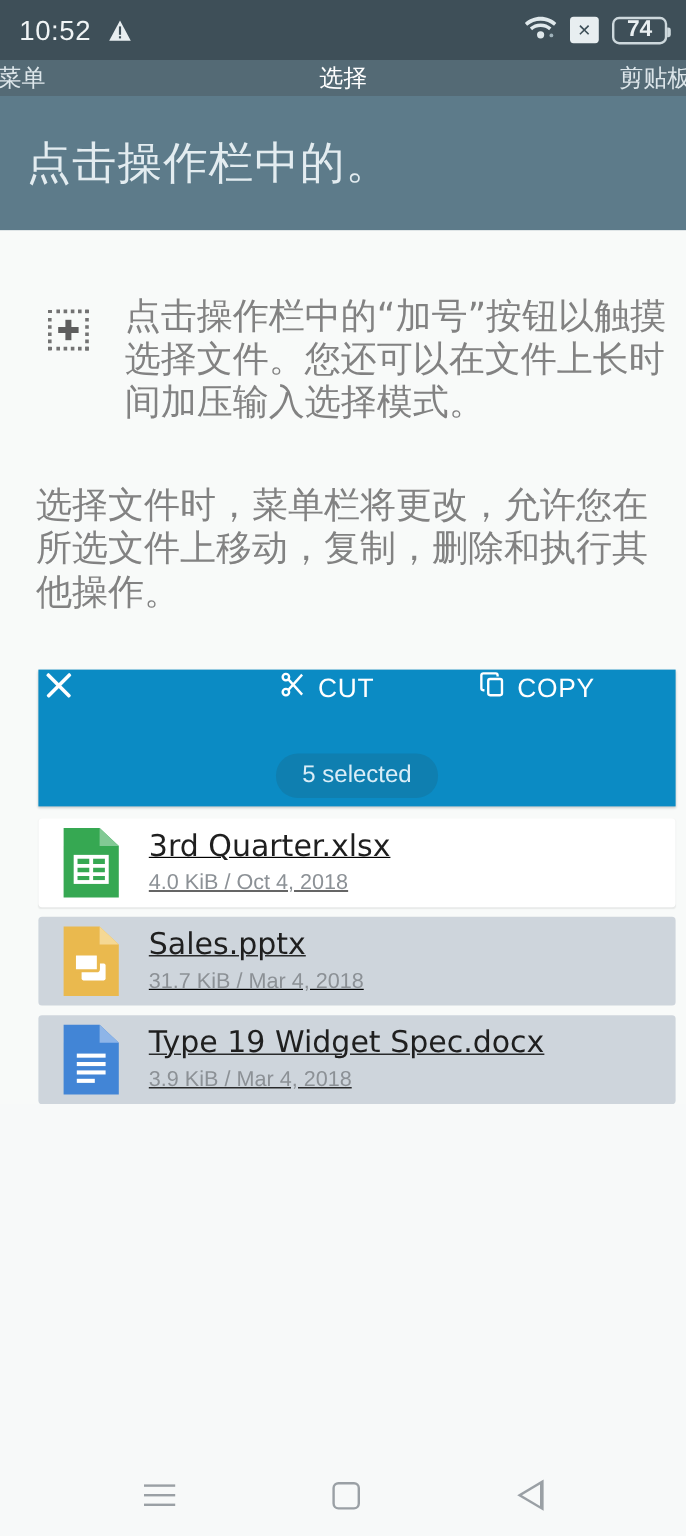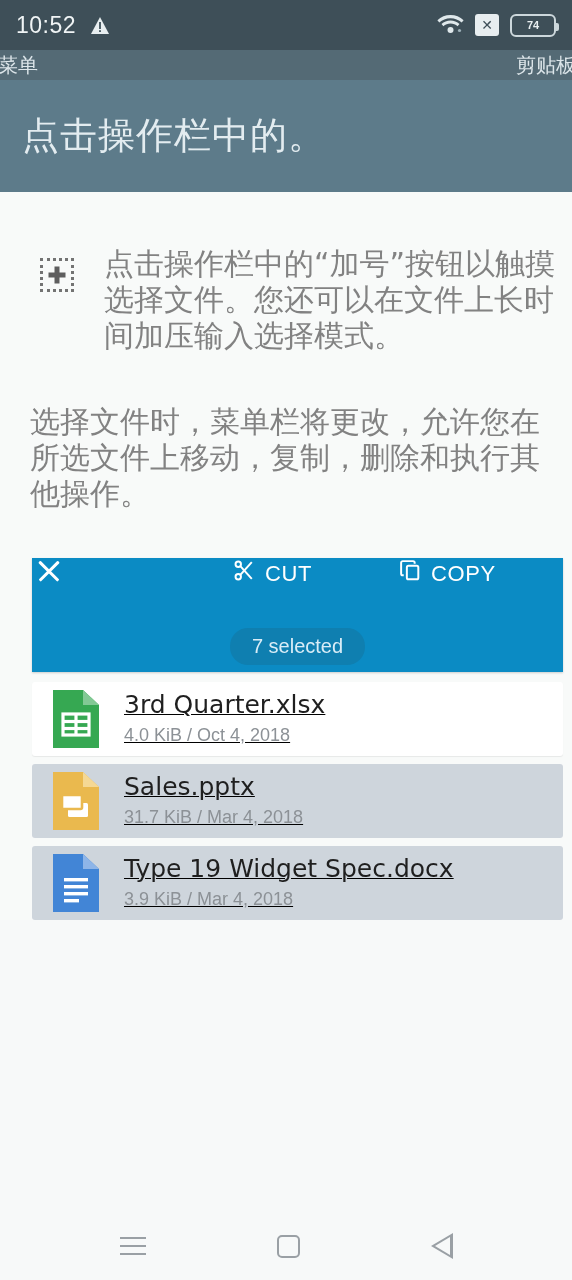--- a/index.html
+++ b/index.html
@@ -22,21 +22,21 @@
   .sb-warn { margin-left: 14px; display: inline-flex; }
   .sb-right { margin-left: auto; display: flex; align-items: center; gap: 11px; }
   .sb-nosim {
     width: 24px; height: 22px; border-radius: 3px; background: #e8eef0;
     color: #3e4f58; font-size: 14px; font-weight: bold;
     display: flex; align-items: center; justify-content: center;
   }
   .sb-batt {
     width: 46px; height: 23px; border: 2px solid #cdd8dc; border-radius: 6px;
     position: relative; display: flex; align-items: center; justify-content: center;
-    font-size: 11px; color: #e9eff1; font-weight: 600;
+    font-size: 19px; color: #e9eff1; font-weight: 600;
   }
   .sb-batt::after {
     content:""; position: absolute; right: -5px; top: 7px;
     width: 3px; height: 8px; background: #cdd8dc; border-radius: 0 2px 2px 0;
   }
 
   
   .tabbar {
     height: 30px; background: #546a75;
     display: flex; align-items: center; position: relative;
@@ -175,20 +175,21 @@
       </span>
       <span class="sb-nosim">✕</span>
       <span class="sb-batt">
         <span>74</span>
       </span>
     </span>
   </div>
 
   <div class="tabbar">
     <span class="tab tab-left">菜单</span>
+    <span class="tab tab-mid">选择</span>
     <span class="tab tab-right">剪贴板</span>
   </div>
 
   <div class="header">
     <span class="header-title">点击操作栏中的。</span>
   </div>
 
   <div class="content">
 
     <div class="info-row">
@@ -229,21 +230,21 @@
               <path d="M6 7h12l-1 14H7L6 7z" fill="#fff"></path>
               <rect x="4.5" y="4" width="15" height="2.2" fill="#fff"></rect>
               <rect x="9.5" y="2" width="5" height="2.4" rx="0.6" fill="#fff"></rect>
             </svg>
           </span>
           <span>DELETE</span>
         </span>
 
       </div>
       <div class="selcount-row">
-        <span class="selcount">7 selected</span>
+        <span class="selcount">5 selected</span>
       </div>
     </div>
 
     <div class="filelist">
 
       <div class="file-row">
         <span class="ficon">
           <svg width="52" height="62" viewBox="0 0 52 62">
             <path d="M3 2h30l16 15v43H3z" fill="#36a852"></path>
             <path d="M33 2l16 15H33z" fill="#82c994"></path>

